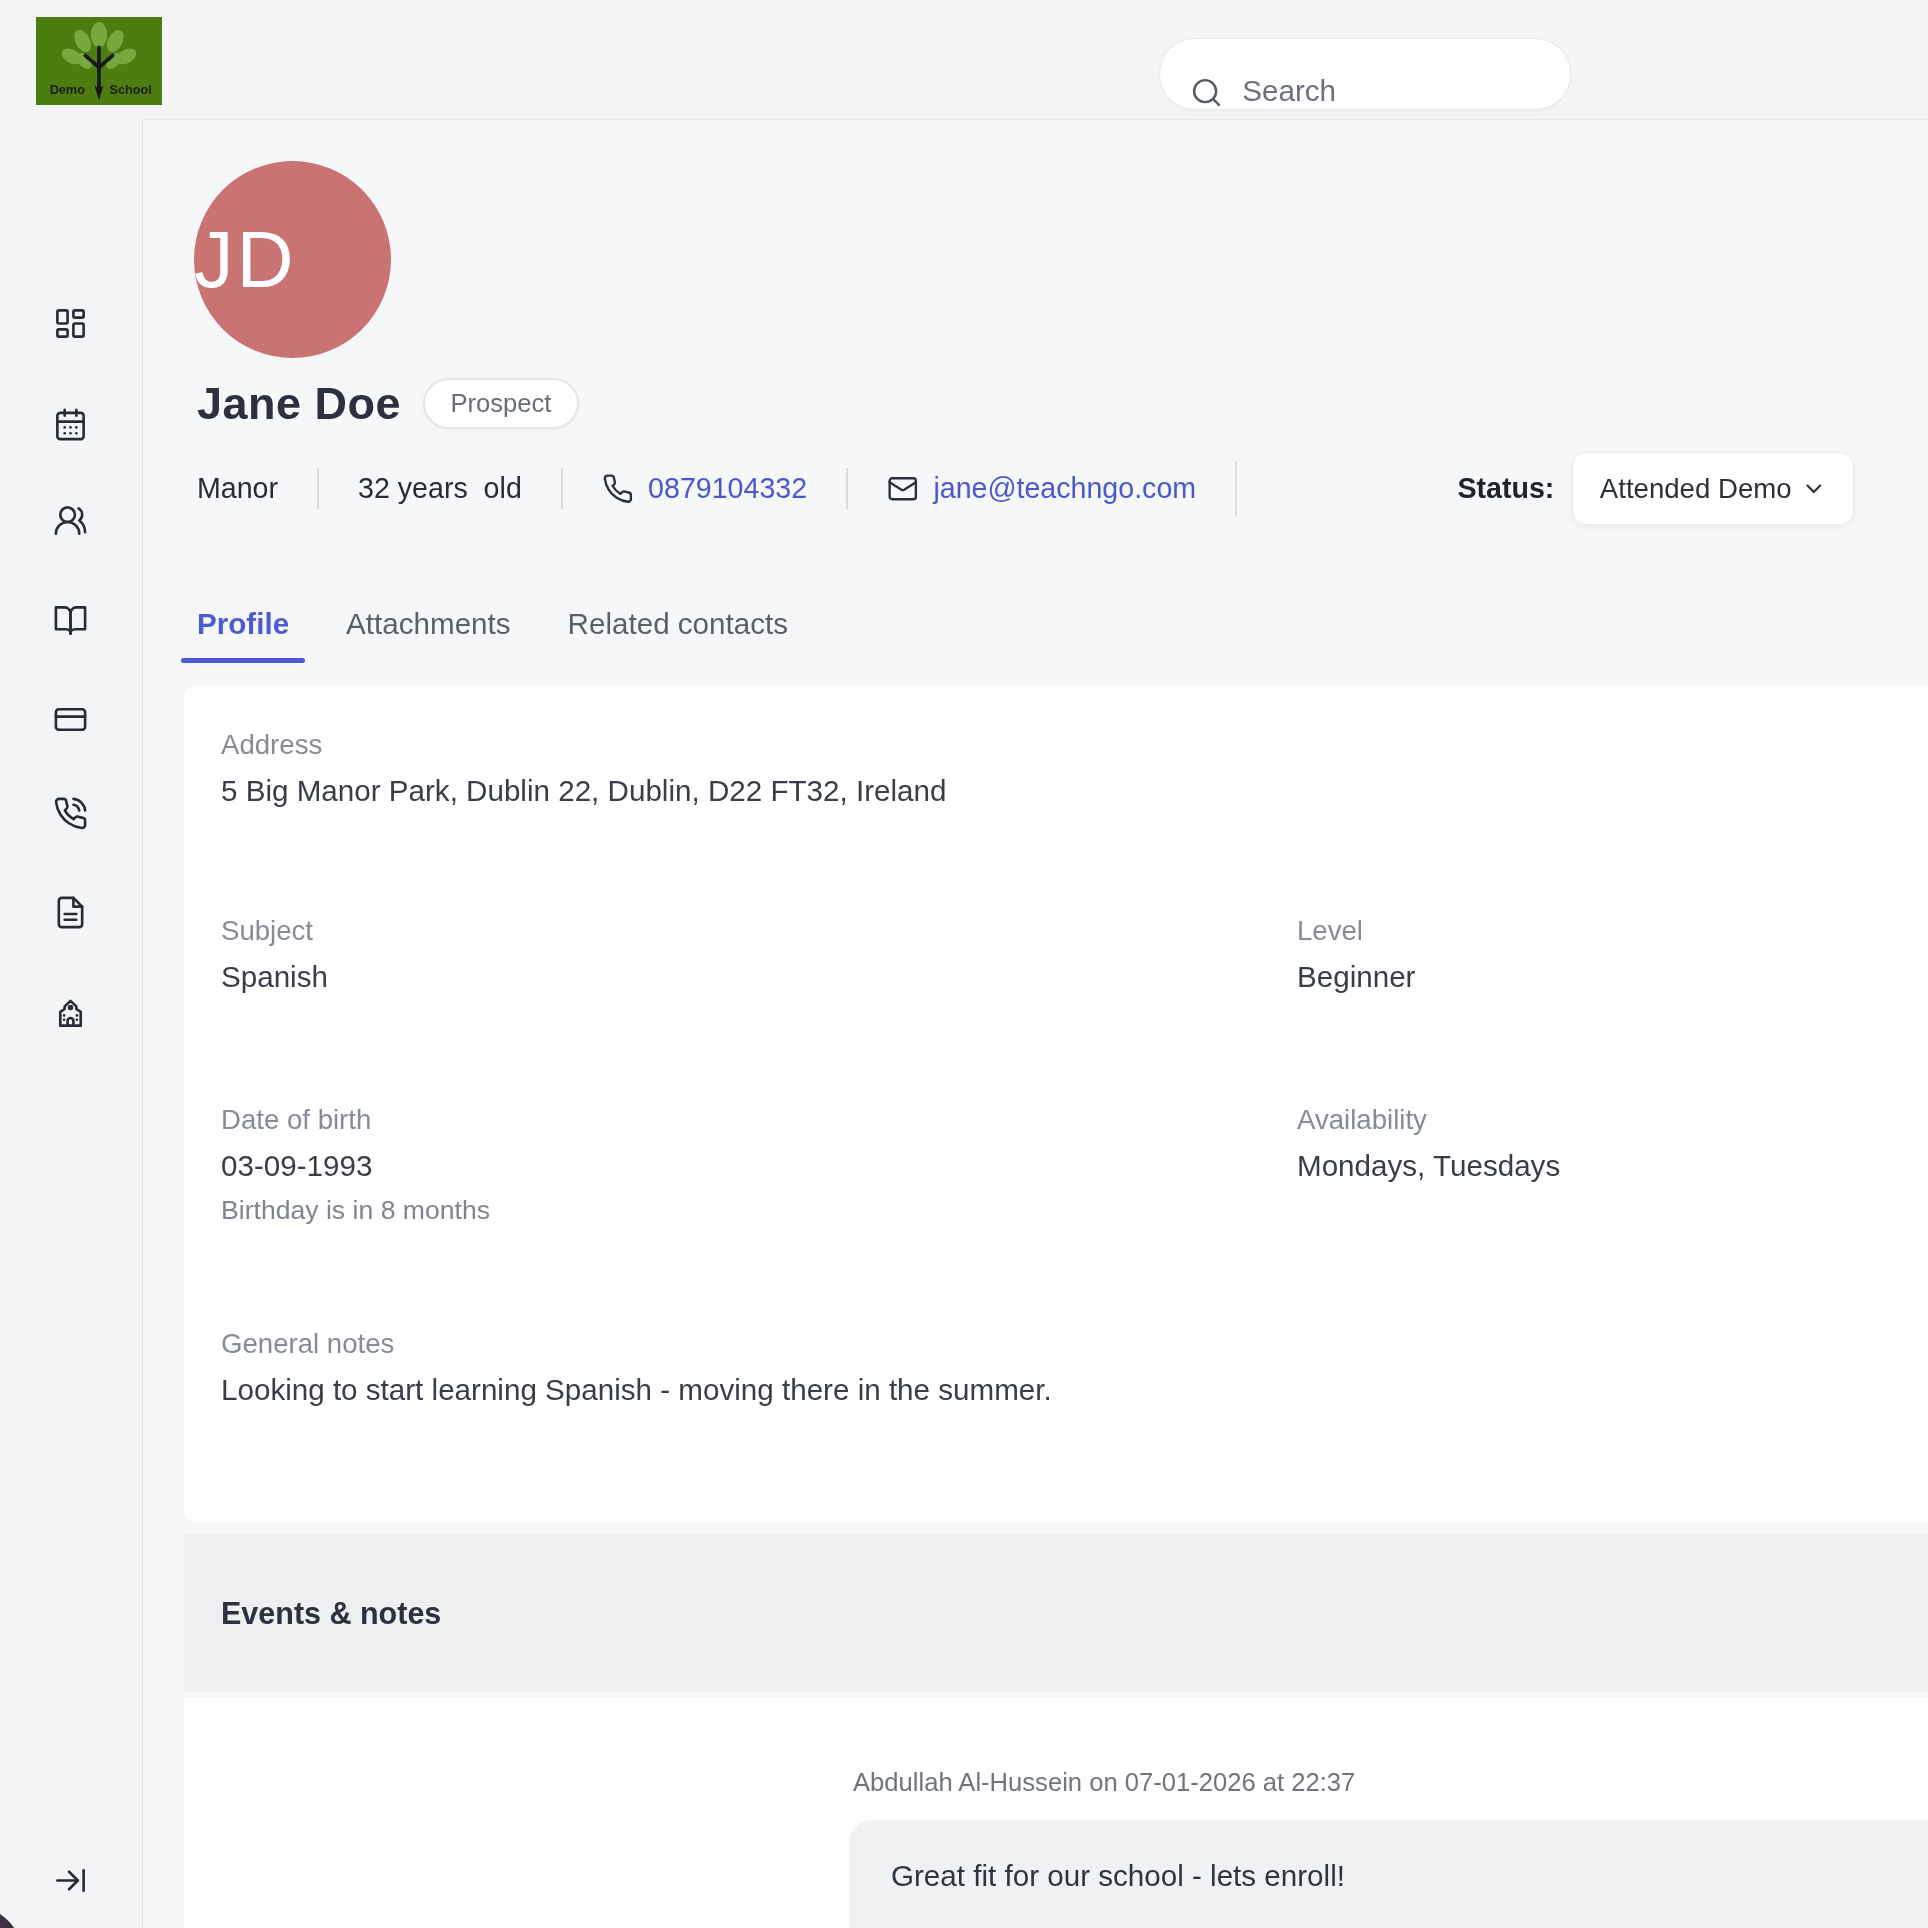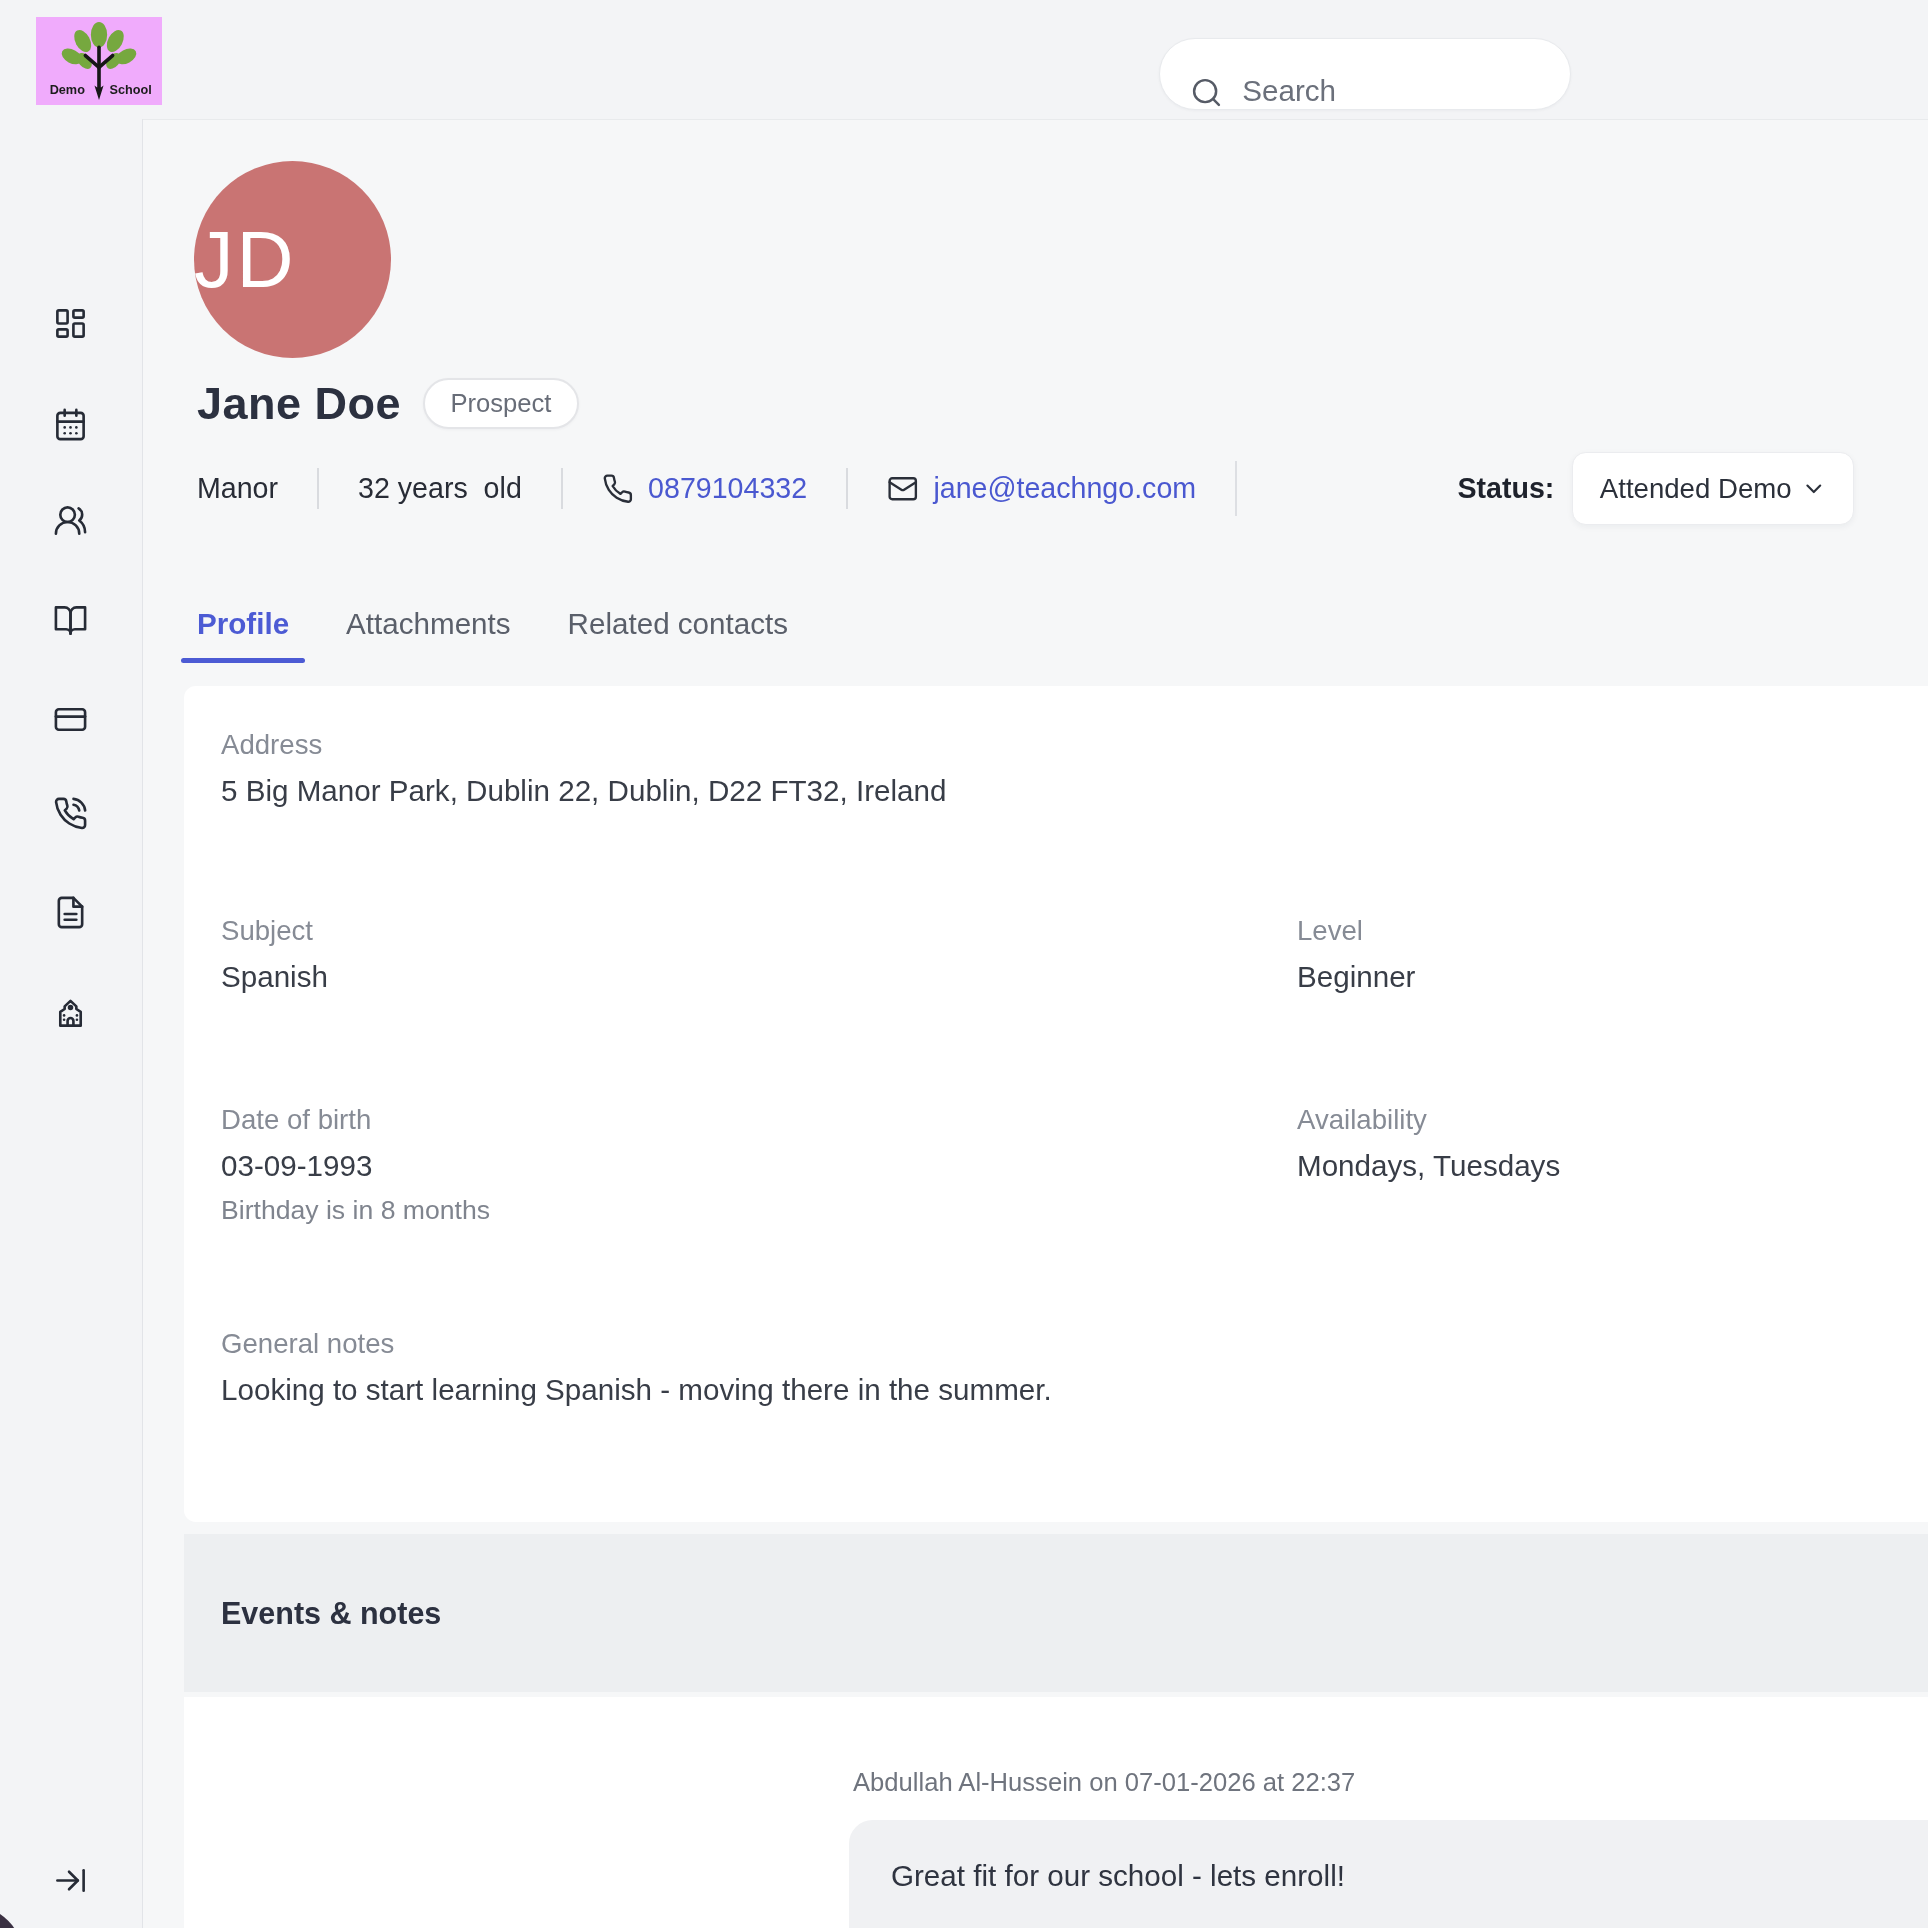--- a/index.html
+++ b/index.html
@@ -1,21 +1,21 @@
 <!DOCTYPE html>
 <html><head>
 <meta charset="utf-8">
 <style>
   html,body{margin:0;padding:0;}
   body{font-family:"Liberation Sans",sans-serif;background:#f3f4f6;}
   .stage{position:relative;width:1929px;height:1929px;background:#f3f4f6;overflow:hidden;}
 
   
   .topbar{position:absolute;left:0;top:0;width:100%;height:119px;background:#f3f4f6;}
-  .logo-box{position:absolute;left:36px;top:16.7px;width:126px;height:88px;background:#f0abfc;display:flex;align-items:center;justify-content:center;}
+  .logo-box{position:absolute;left:36px;top:16.7px;width:126px;height:88px;background:#4d7c0f;display:flex;align-items:center;justify-content:center;}
   .search-pill{position:absolute;left:1159px;top:38px;width:412px;height:72px;background:#ffffff;border:1px solid #e8eaed;border-radius:36px;display:flex;align-items:flex-end;padding:0 0 0 29.6px;box-sizing:border-box;box-shadow:0 1px 3px rgba(25,30,50,.04);}
   .search-pill svg{flex:0 0 auto;color:#565b66;}
   .search-input{border:none;outline:none;background:transparent;margin-left:17.7px;font-size:29.6px;color:#3a3f4a;font-family:"Liberation Sans",sans-serif;width:276px;}
   .search-input::placeholder{color:#6b707b;}
 
   
   .sidebar{position:absolute;left:0;top:119px;width:142px;bottom:0;background:#f3f4f6;border-right:1px solid #e2e4e8;}
   .side-btn{position:absolute;left:51px;width:39px;height:39px;display:flex;align-items:center;justify-content:center;color:#262b36;cursor:pointer;background:none;border:none;padding:0;}
   .corner-widget{position:absolute;left:-84px;bottom:-84px;width:108px;height:108px;border-radius:50%;background:#3a3042;}
 

